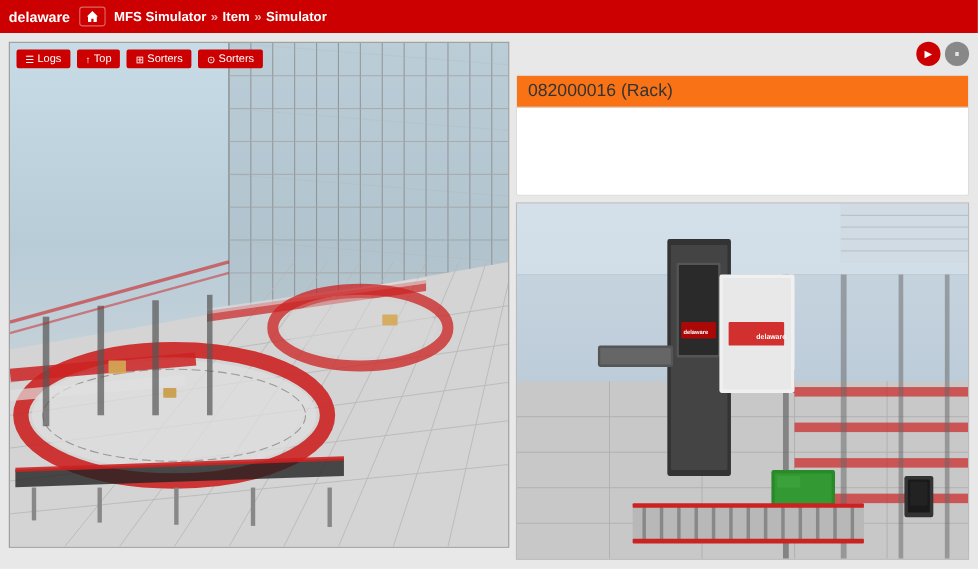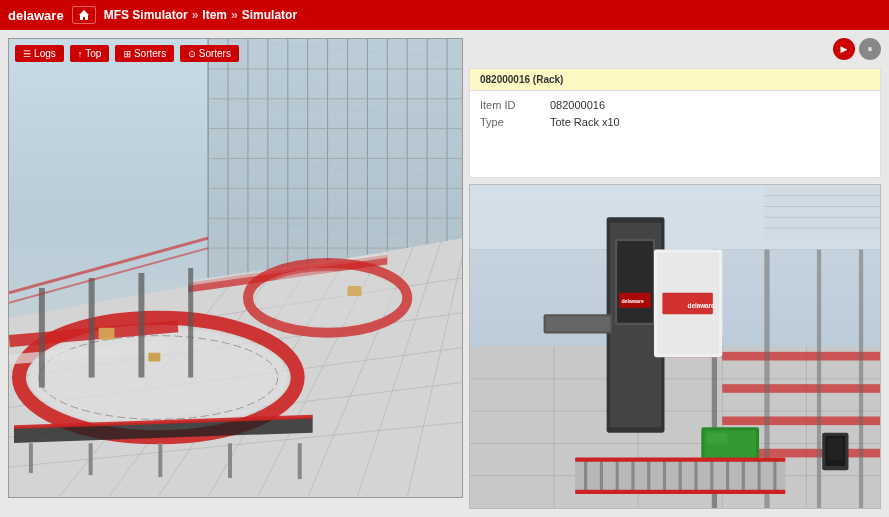--- a/index.html
+++ b/index.html
@@ -113,25 +113,25 @@
 
     
     #info-card {
       background: white;
       border: 1px solid #ddd;
       border-radius: 2px;
       padding: 0;
       min-height: 110px;
     }
     #info-card-header {
-      background: #fef9c3;
+      background: #f97316;
       border-bottom: 1px solid #ddd;
       padding: 5px 10px;
-      font-size: 10px;
-      font-weight: bold;
+      font-size: 16px;
+      font-weight: normal;
       color: #333;
     }
     #info-card-body {
       padding: 8px 10px;
     }
     .info-row {
       display: flex;
       gap: 20px;
       margin-bottom: 5px;
       font-size: 11px;
@@ -336,30 +336,20 @@
       </button>
       <button class="play-btn pause">
         <span>⏸</span>
       </button>
     </div>
 
     <div id="info-card">
       <div id="info-card-header">
         <span>082000016 (Rack)</span>
       </div>
-      <div id="info-card-body">
-        <div class="info-row">
-          <span class="info-label">Item ID</span>
-          <span class="info-value">082000016</span>
-        </div>
-        <div class="info-row">
-          <span class="info-label">Type</span>
-          <span class="info-value">Tote Rack x10</span>
-        </div>
-      </div>
     </div>
 
     <div id="small-3d-view">
       <svg class="scene-svg" viewBox="0 0 390 300" preserveAspectRatio="none">
         <defs>
           <linearGradient id="skyGrad2" x1="0" y1="0" x2="0" y2="1">
             <stop offset="0%" stop-color="#ccd8e4"></stop>
             <stop offset="50%" stop-color="#bcccd8"></stop>
             <stop offset="100%" stop-color="#c8ccd0"></stop>
           </linearGradient>

